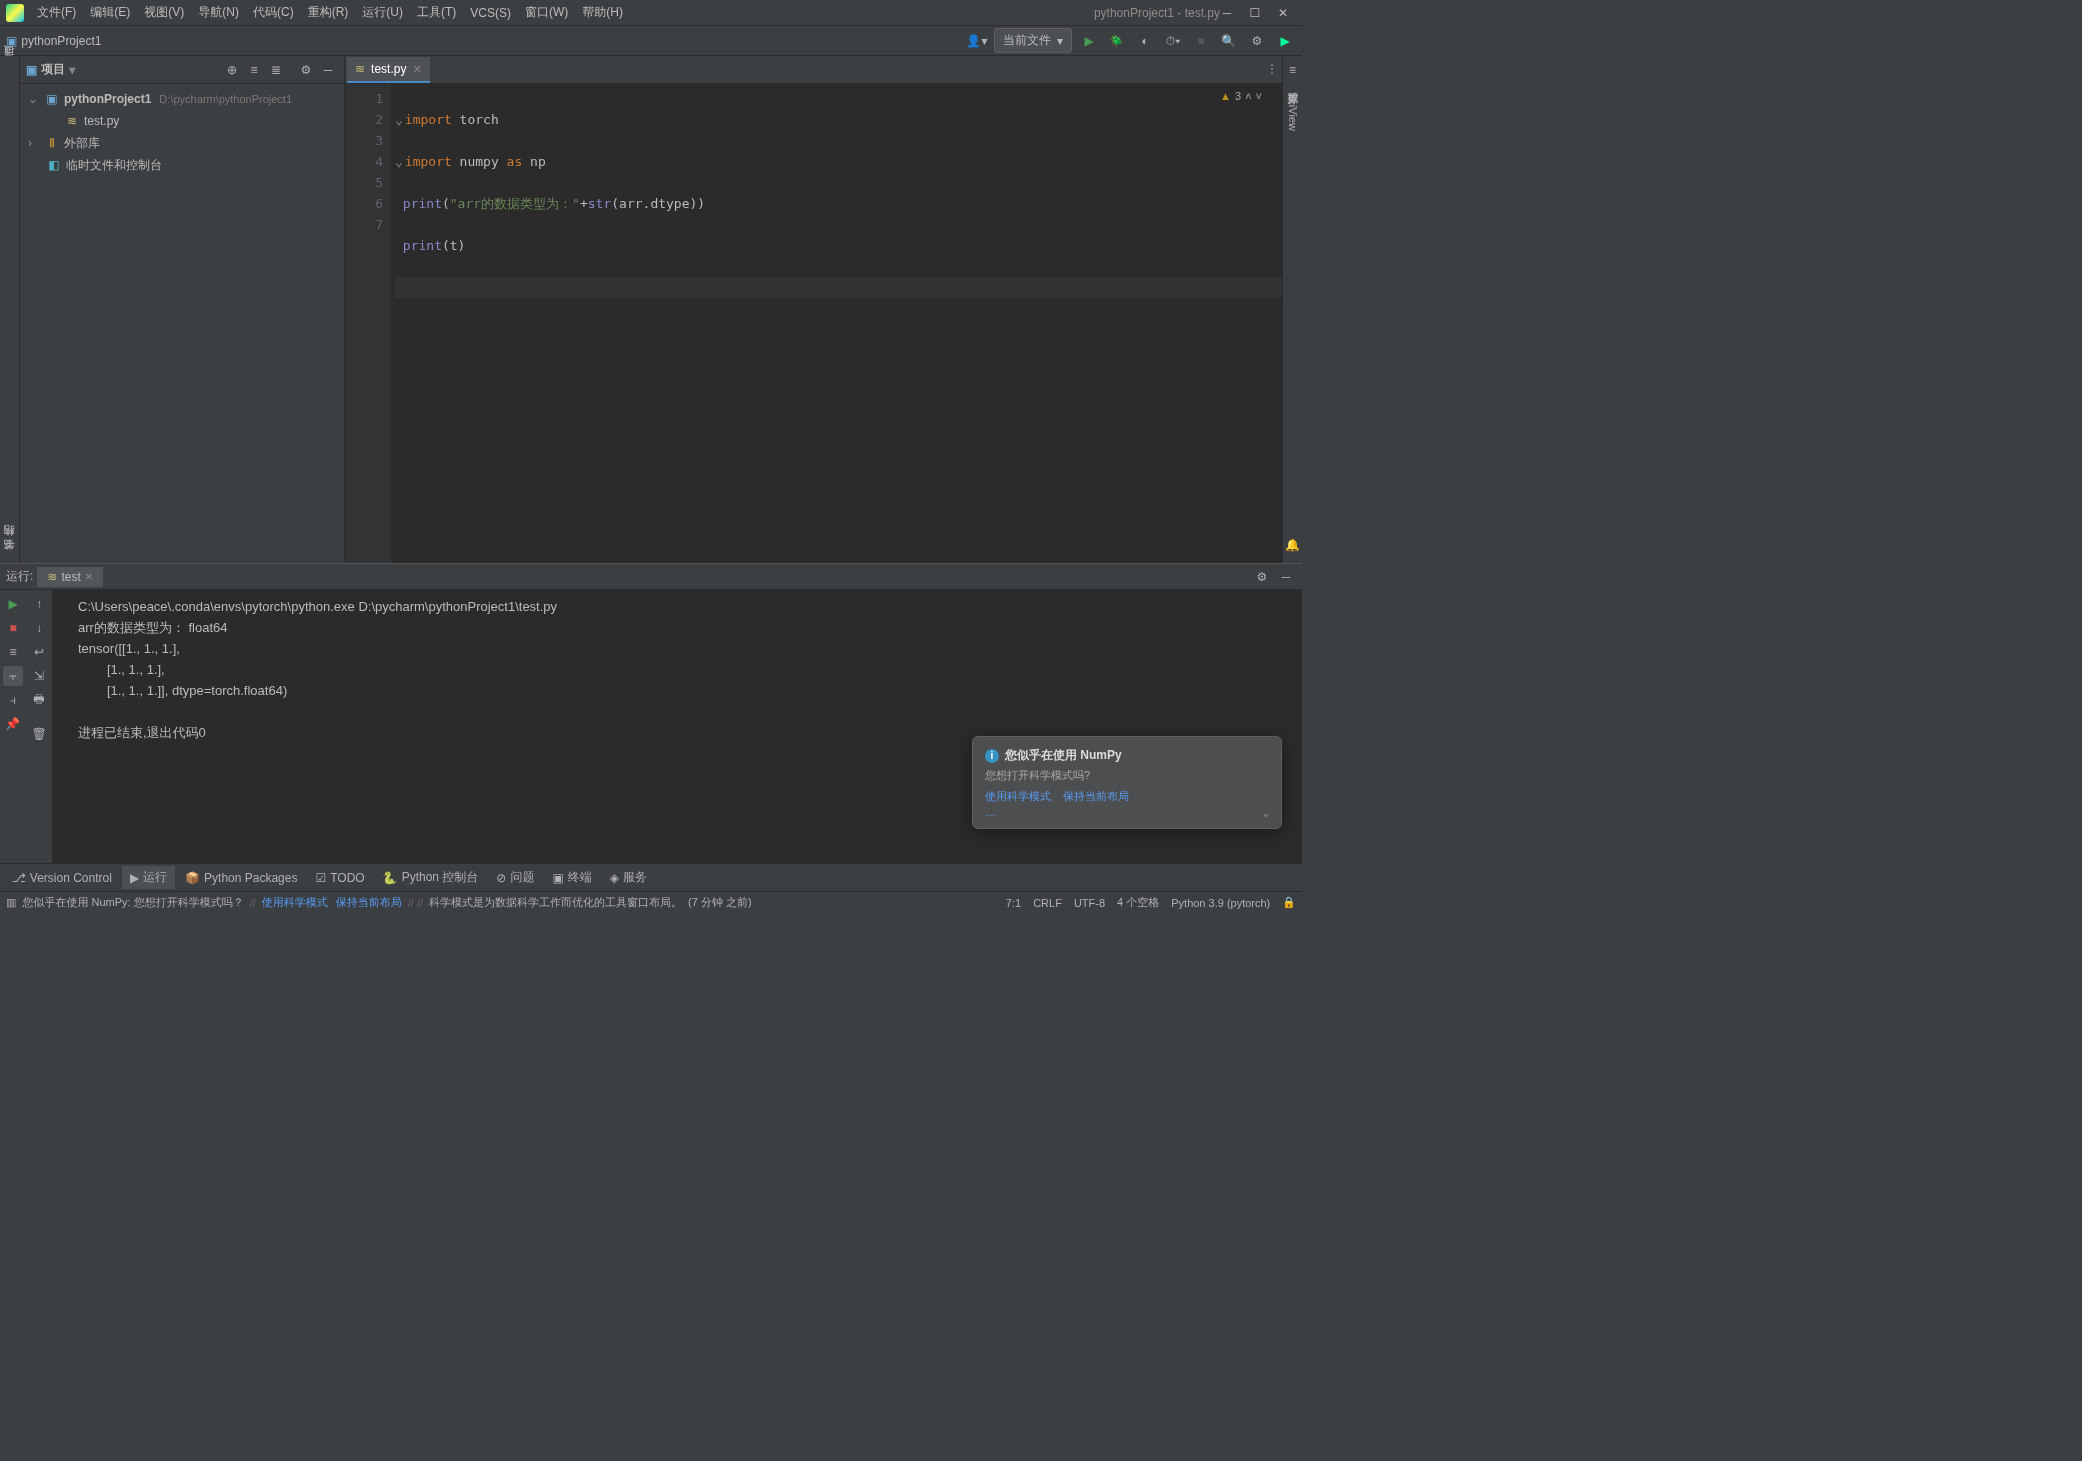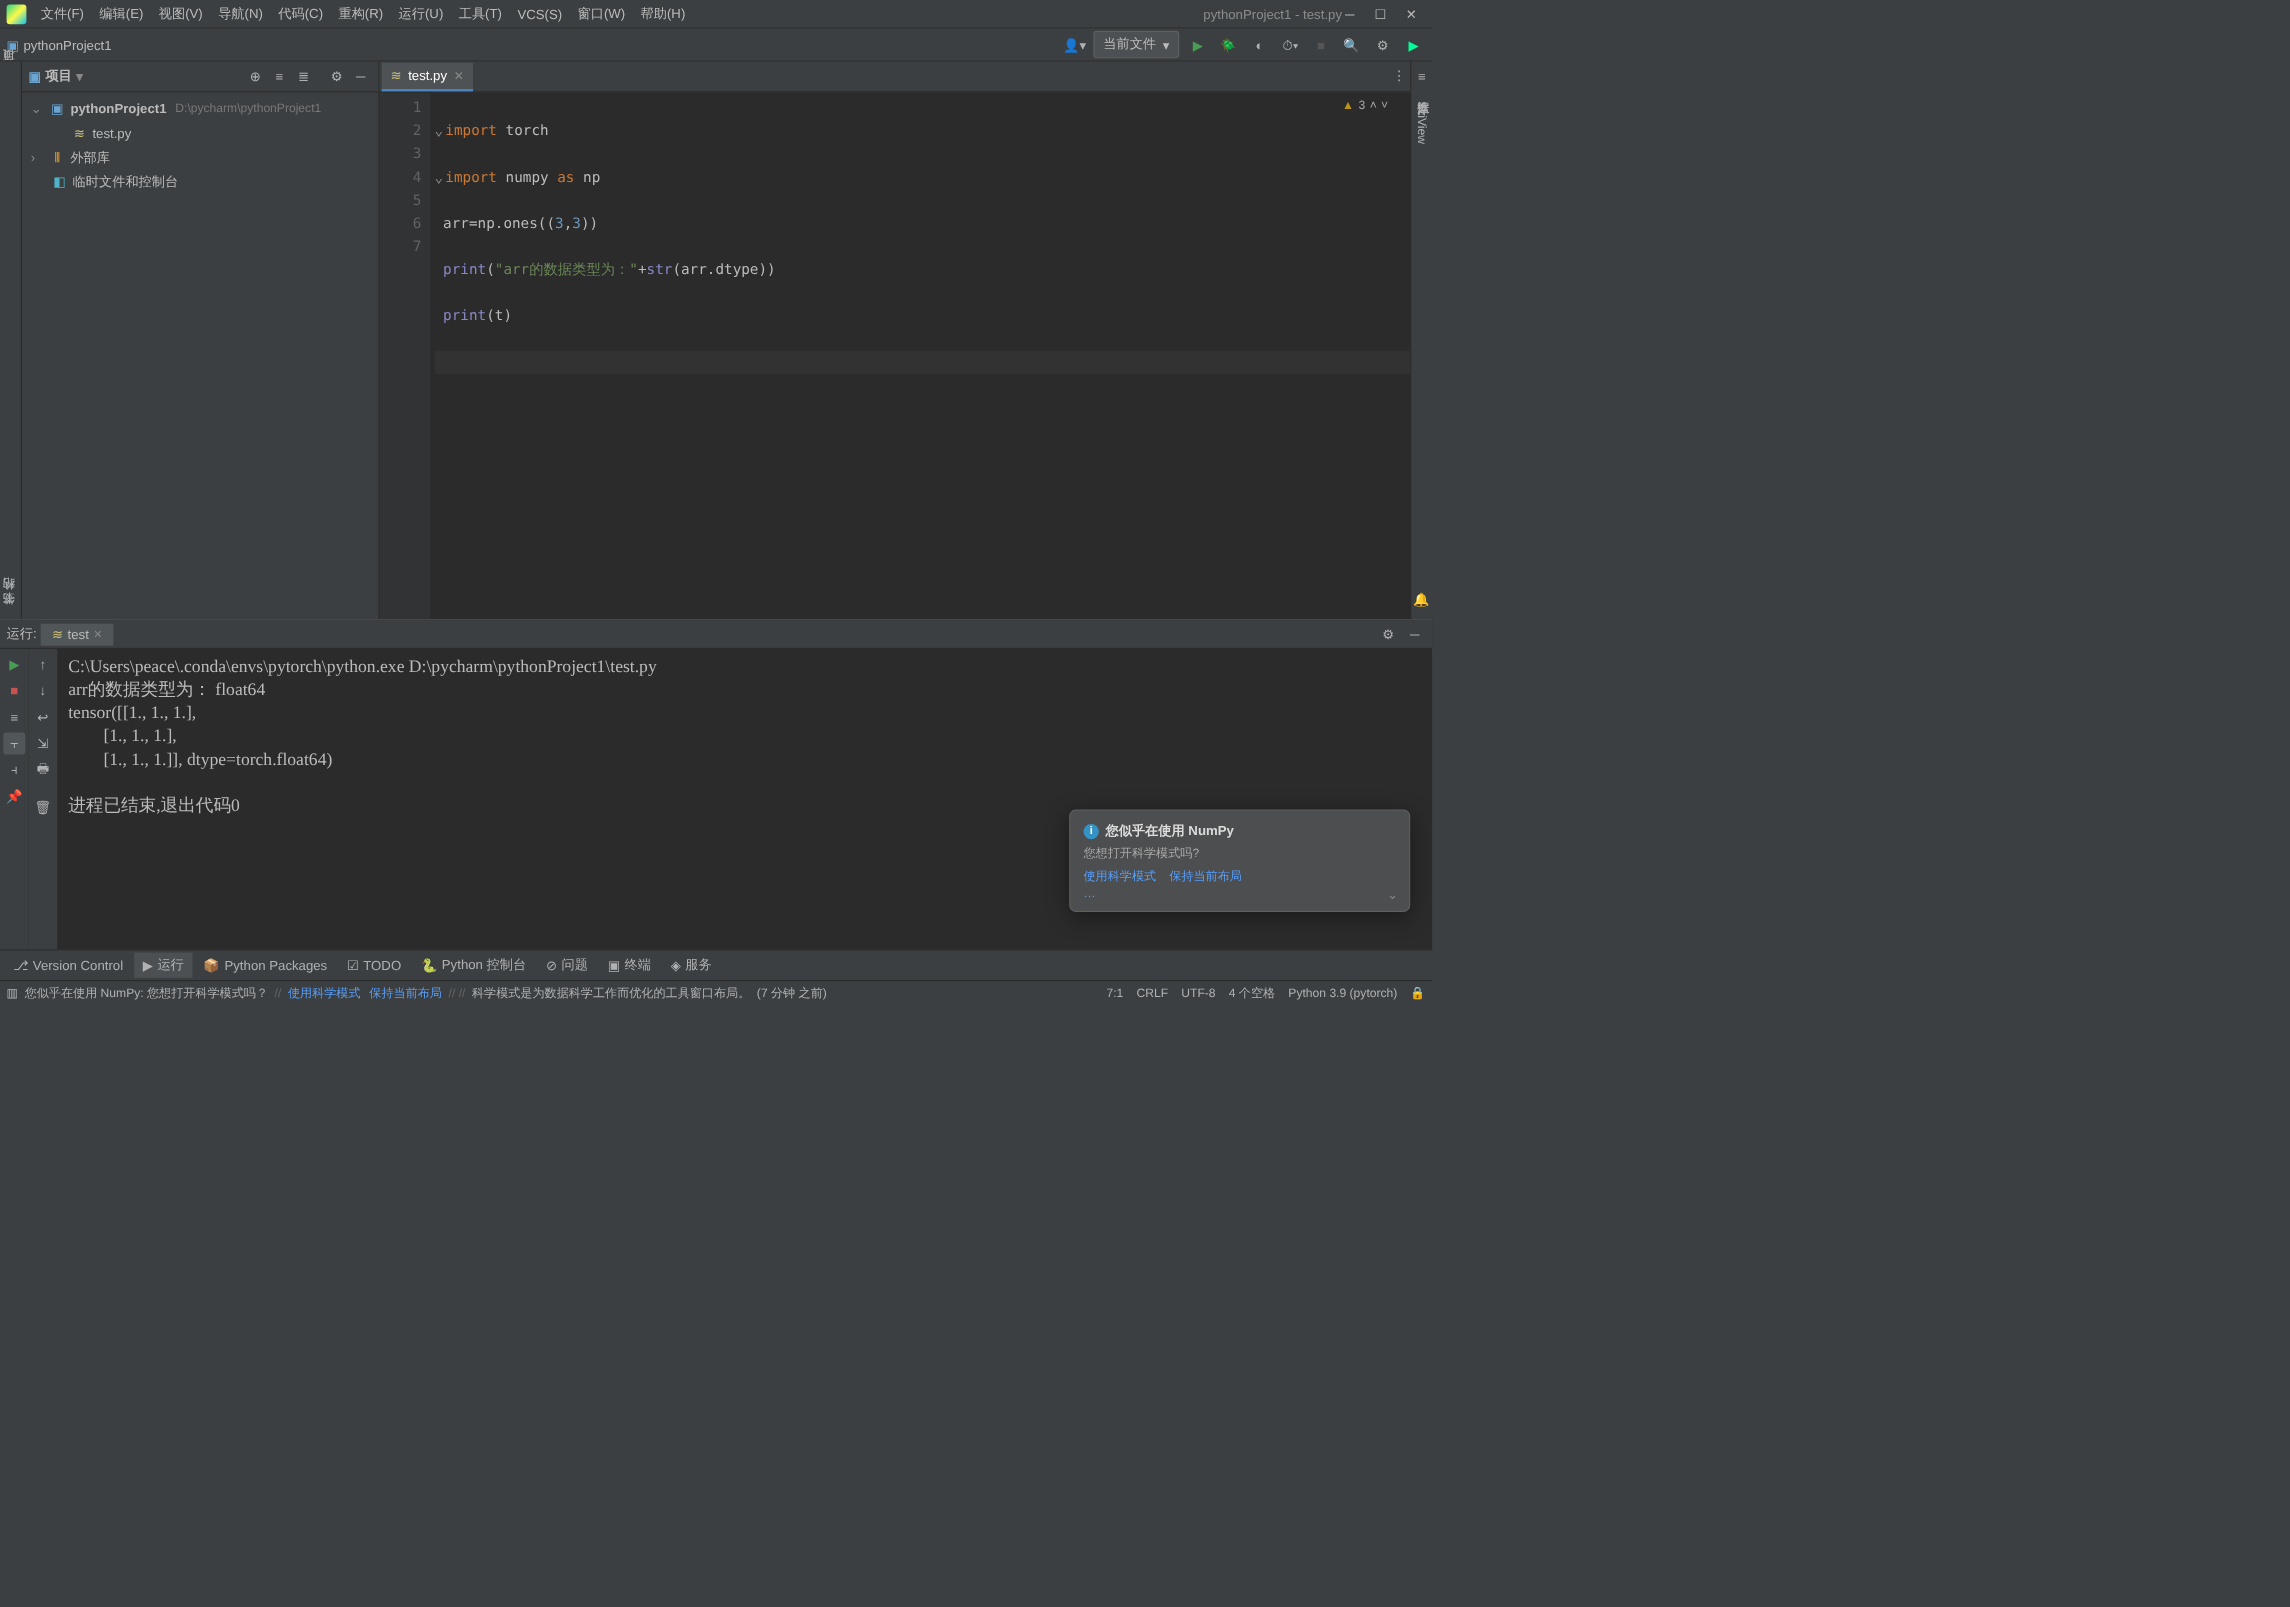--- a/index.html
+++ b/index.html
@@ -79,21 +79,21 @@
 .bottom-panel { height:300px; background:#2b2b2b; border-top:1px solid #555; display:flex; flex-direction:column; position:relative;}
 .run-header { height:26px; background:#3c3f41; display:flex; align-items:center; padding:0 6px; border-bottom:1px solid #2b2b2b; gap:4px;}
 .run-tab { background:#515658; padding:3px 10px; display:flex; align-items:center; gap:4px; cursor:pointer;}
 .run-tab .close { color:#888; font-size:10px;}
 .run-body { flex:1; display:flex;}
 .run-tools-left { width:26px; background:#3c3f41; display:flex; flex-direction:column; align-items:center; padding-top:4px; gap:4px;}
 .run-tools-left2 { width:26px; background:#3c3f41; display:flex; flex-direction:column; align-items:center; padding-top:4px; gap:4px;}
 .run-tool { width:20px; height:20px; display:flex; align-items:center; justify-content:center; cursor:pointer; color:#afb1b3;}
 .run-tool.green { color:#499c54;}
 .run-tool.sel { background:#515658; border-radius:3px;}
-.console { flex:1; padding:6px 10px; font-family:Liberation Serif, serif; font-size:16px; line-height:21px; white-space:pre-wrap; overflow:auto;}
+.console { flex:1; padding:6px 26px; font-family:Liberation Sans, sans-serif; font-size:13px; line-height:21px; white-space:pre-wrap; overflow:auto;}
 .bottom-bar { height:28px; background:#3c3f41; display:flex; align-items:center; padding:0 4px; border-top:1px solid #2b2b2b; gap:2px;}
 .bb-item { display:flex; align-items:center; gap:4px; padding:3px 8px; cursor:pointer; color:#afb1b3;}
 .bb-item.active { background:#4c5052;}
 .status-bar { height:22px; background:#3c3f41; display:flex; align-items:center; padding:0 6px; border-top:1px solid #2b2b2b; font-size:11px; color:#afb1b3;}
 .status-bar .sep { margin:0 6px; color:#666;}
 .status-right { margin-left:auto; display:flex; gap:12px; align-items:center;}
 .popup { position:absolute; right:20px; bottom:34px; width:310px; background:#4c4e50; border:1px solid #5e6060; border-radius:6px; padding:10px 12px; box-shadow:0 4px 20px rgba(0,0,0,0.4);}
 .popup .ptitle { display:flex; align-items:center; gap:6px; font-weight:bold; color:#dcdcdc; margin-bottom:4px;}
 .popup .pbody { color:#a9a9a9; font-size:11px; margin-bottom:6px;}
 .popup .plinks { display:flex; gap:12px; font-size:11px;}
@@ -209,21 +209,20 @@
         <div>2</div>
         <div>3</div>
         <div>4</div>
         <div>5</div>
         <div>6</div>
         <div>7</div>
       </div>
       <div class="code">
 <div class="code-line"><span class="fold">⌄</span><span class="kw">import</span><span> torch</span></div>
 <div class="code-line"><span class="fold">⌄</span><span class="kw">import</span><span> numpy </span><span class="kw">as</span><span> np</span></div>
-<div class="code-line"> <span>arr</span><span>=</span><span>np.ones((</span><span class="num">3</span><span>,</span><span class="num">3</span><span>))</span></div>
 <div class="code-line"> <span class="builtin">print</span><span>(</span><span class="str">"arr的数据类型为："</span><span>+</span><span class="builtin">str</span><span>(arr.dtype))</span></div>
 <div class="code-line"> <span class="builtin">print</span><span>(t)</span></div>
 <div class="code-line active"> </div>
       </div>
       <div class="problem-badge">
         <span class="warn-tri">▲</span>
         <span>3</span>
         <span>˄</span>
         <span>˅</span>
       </div>

